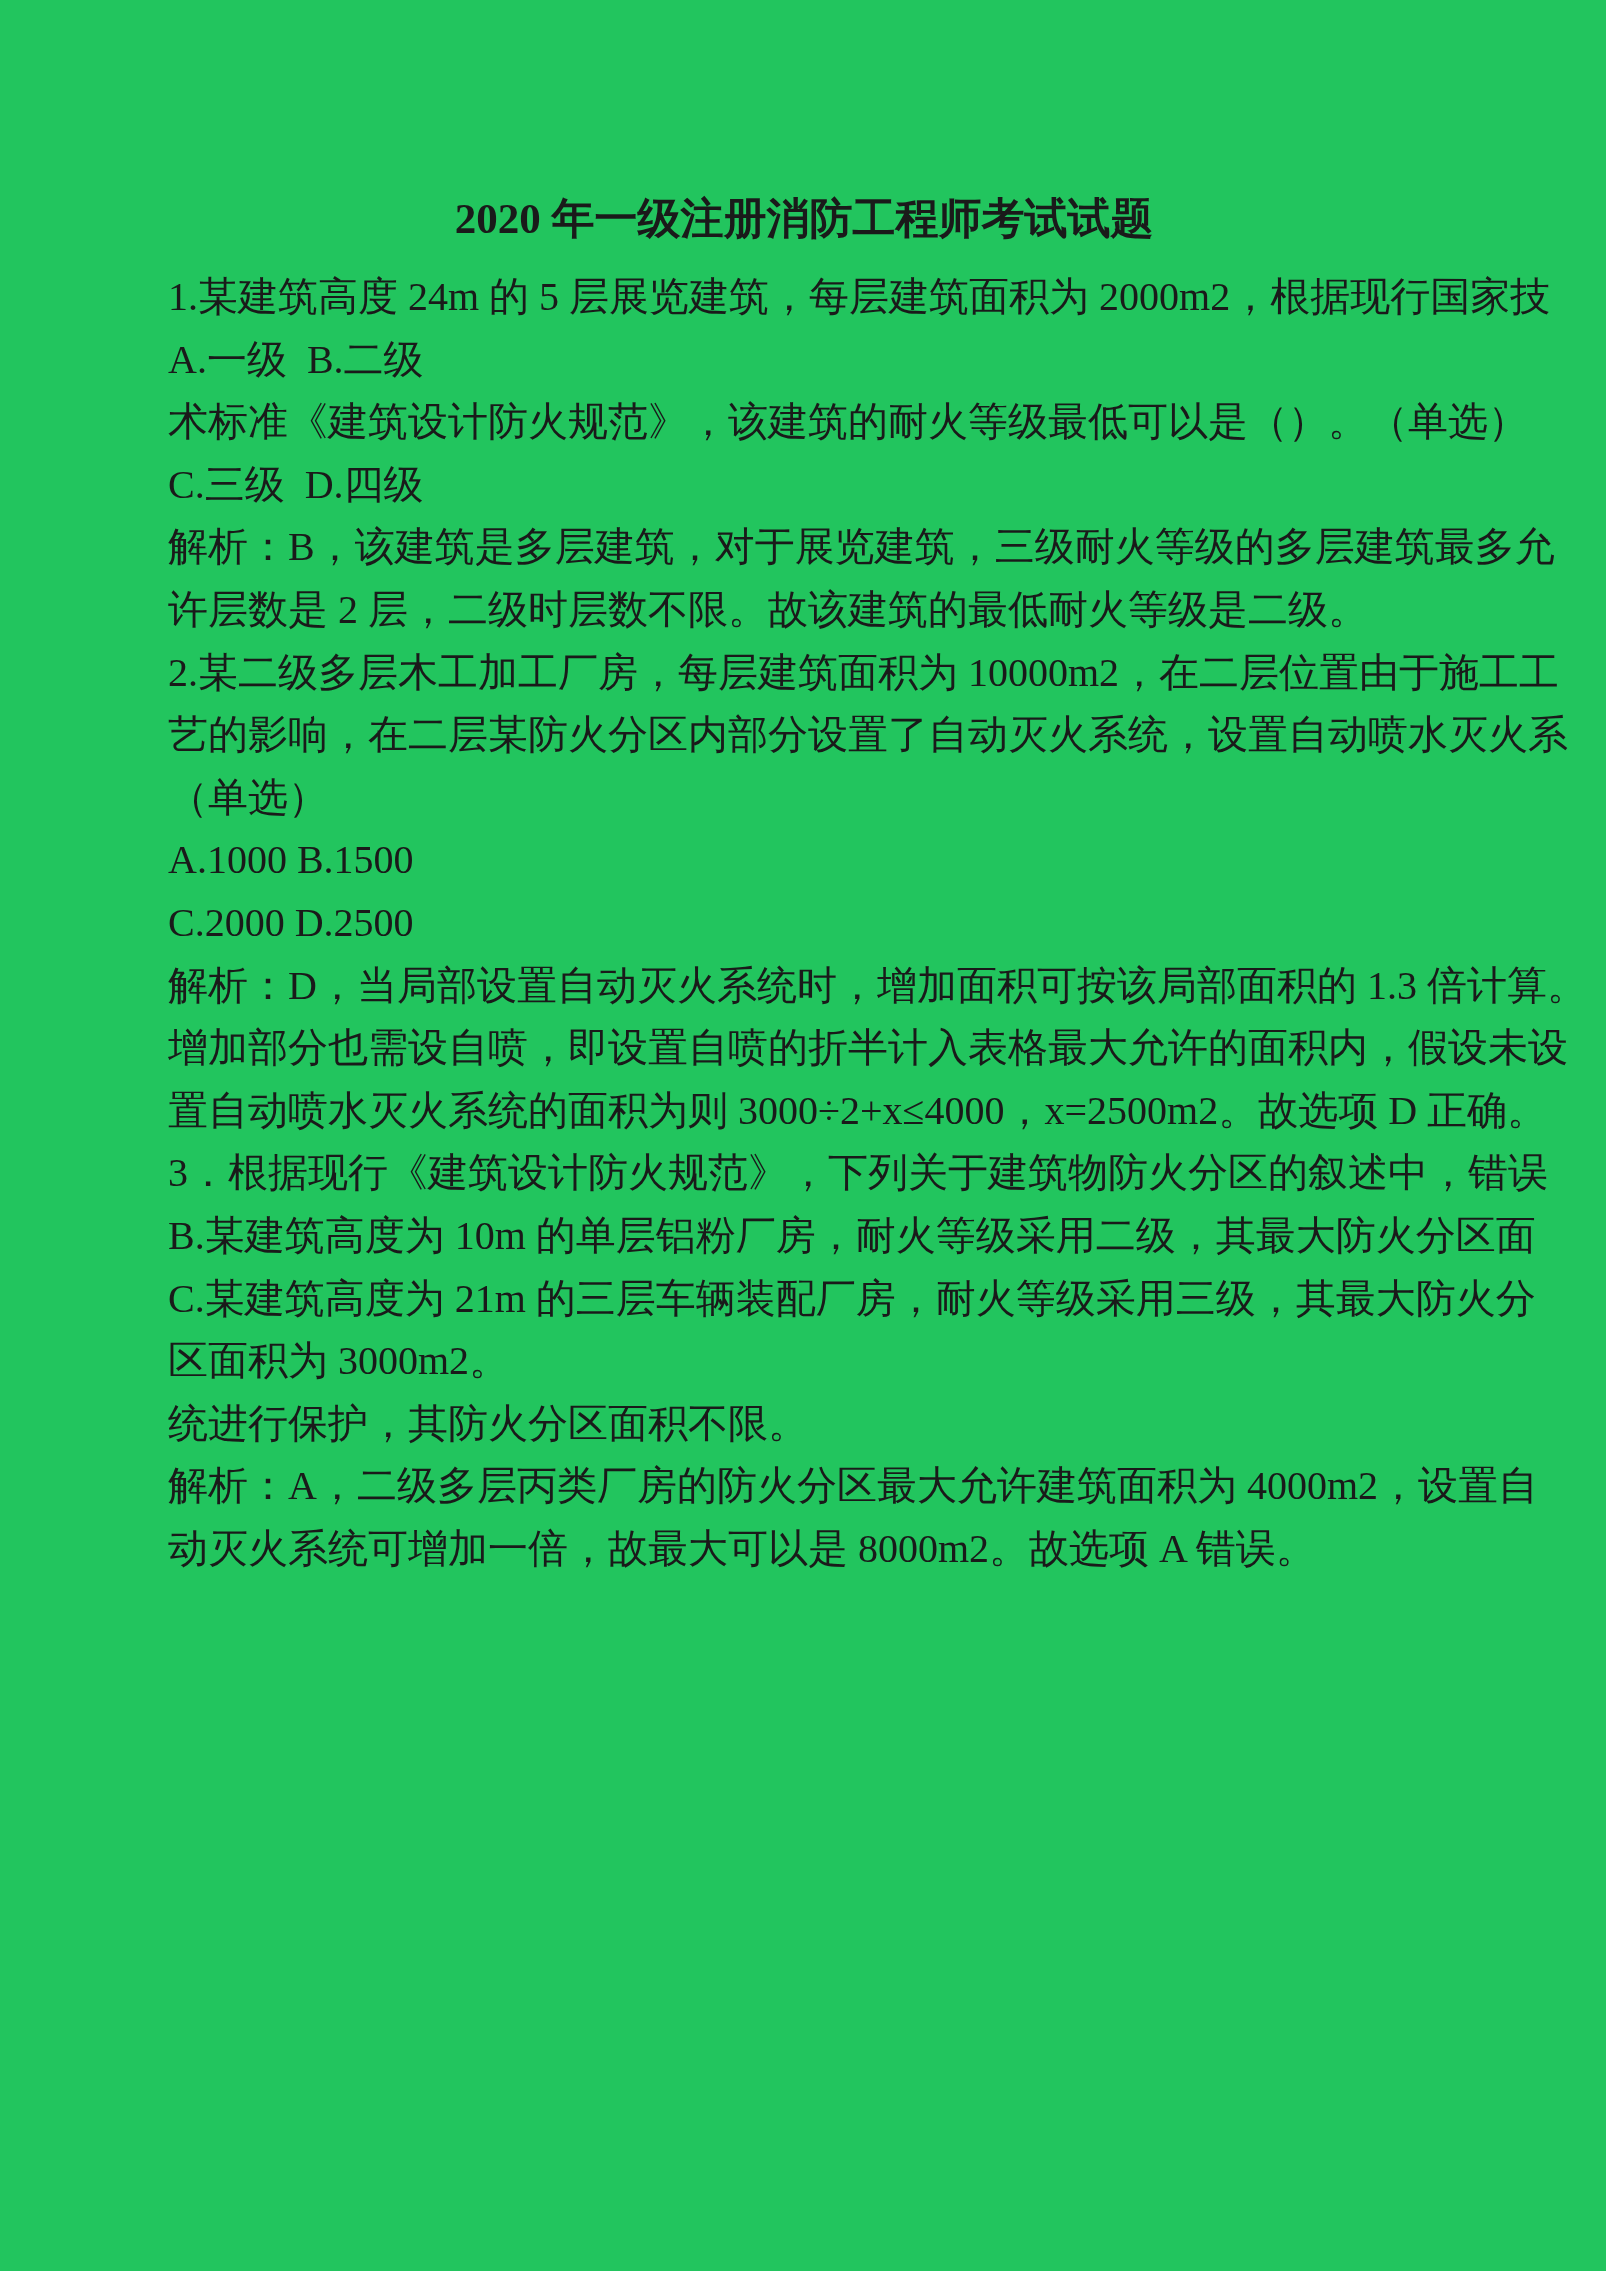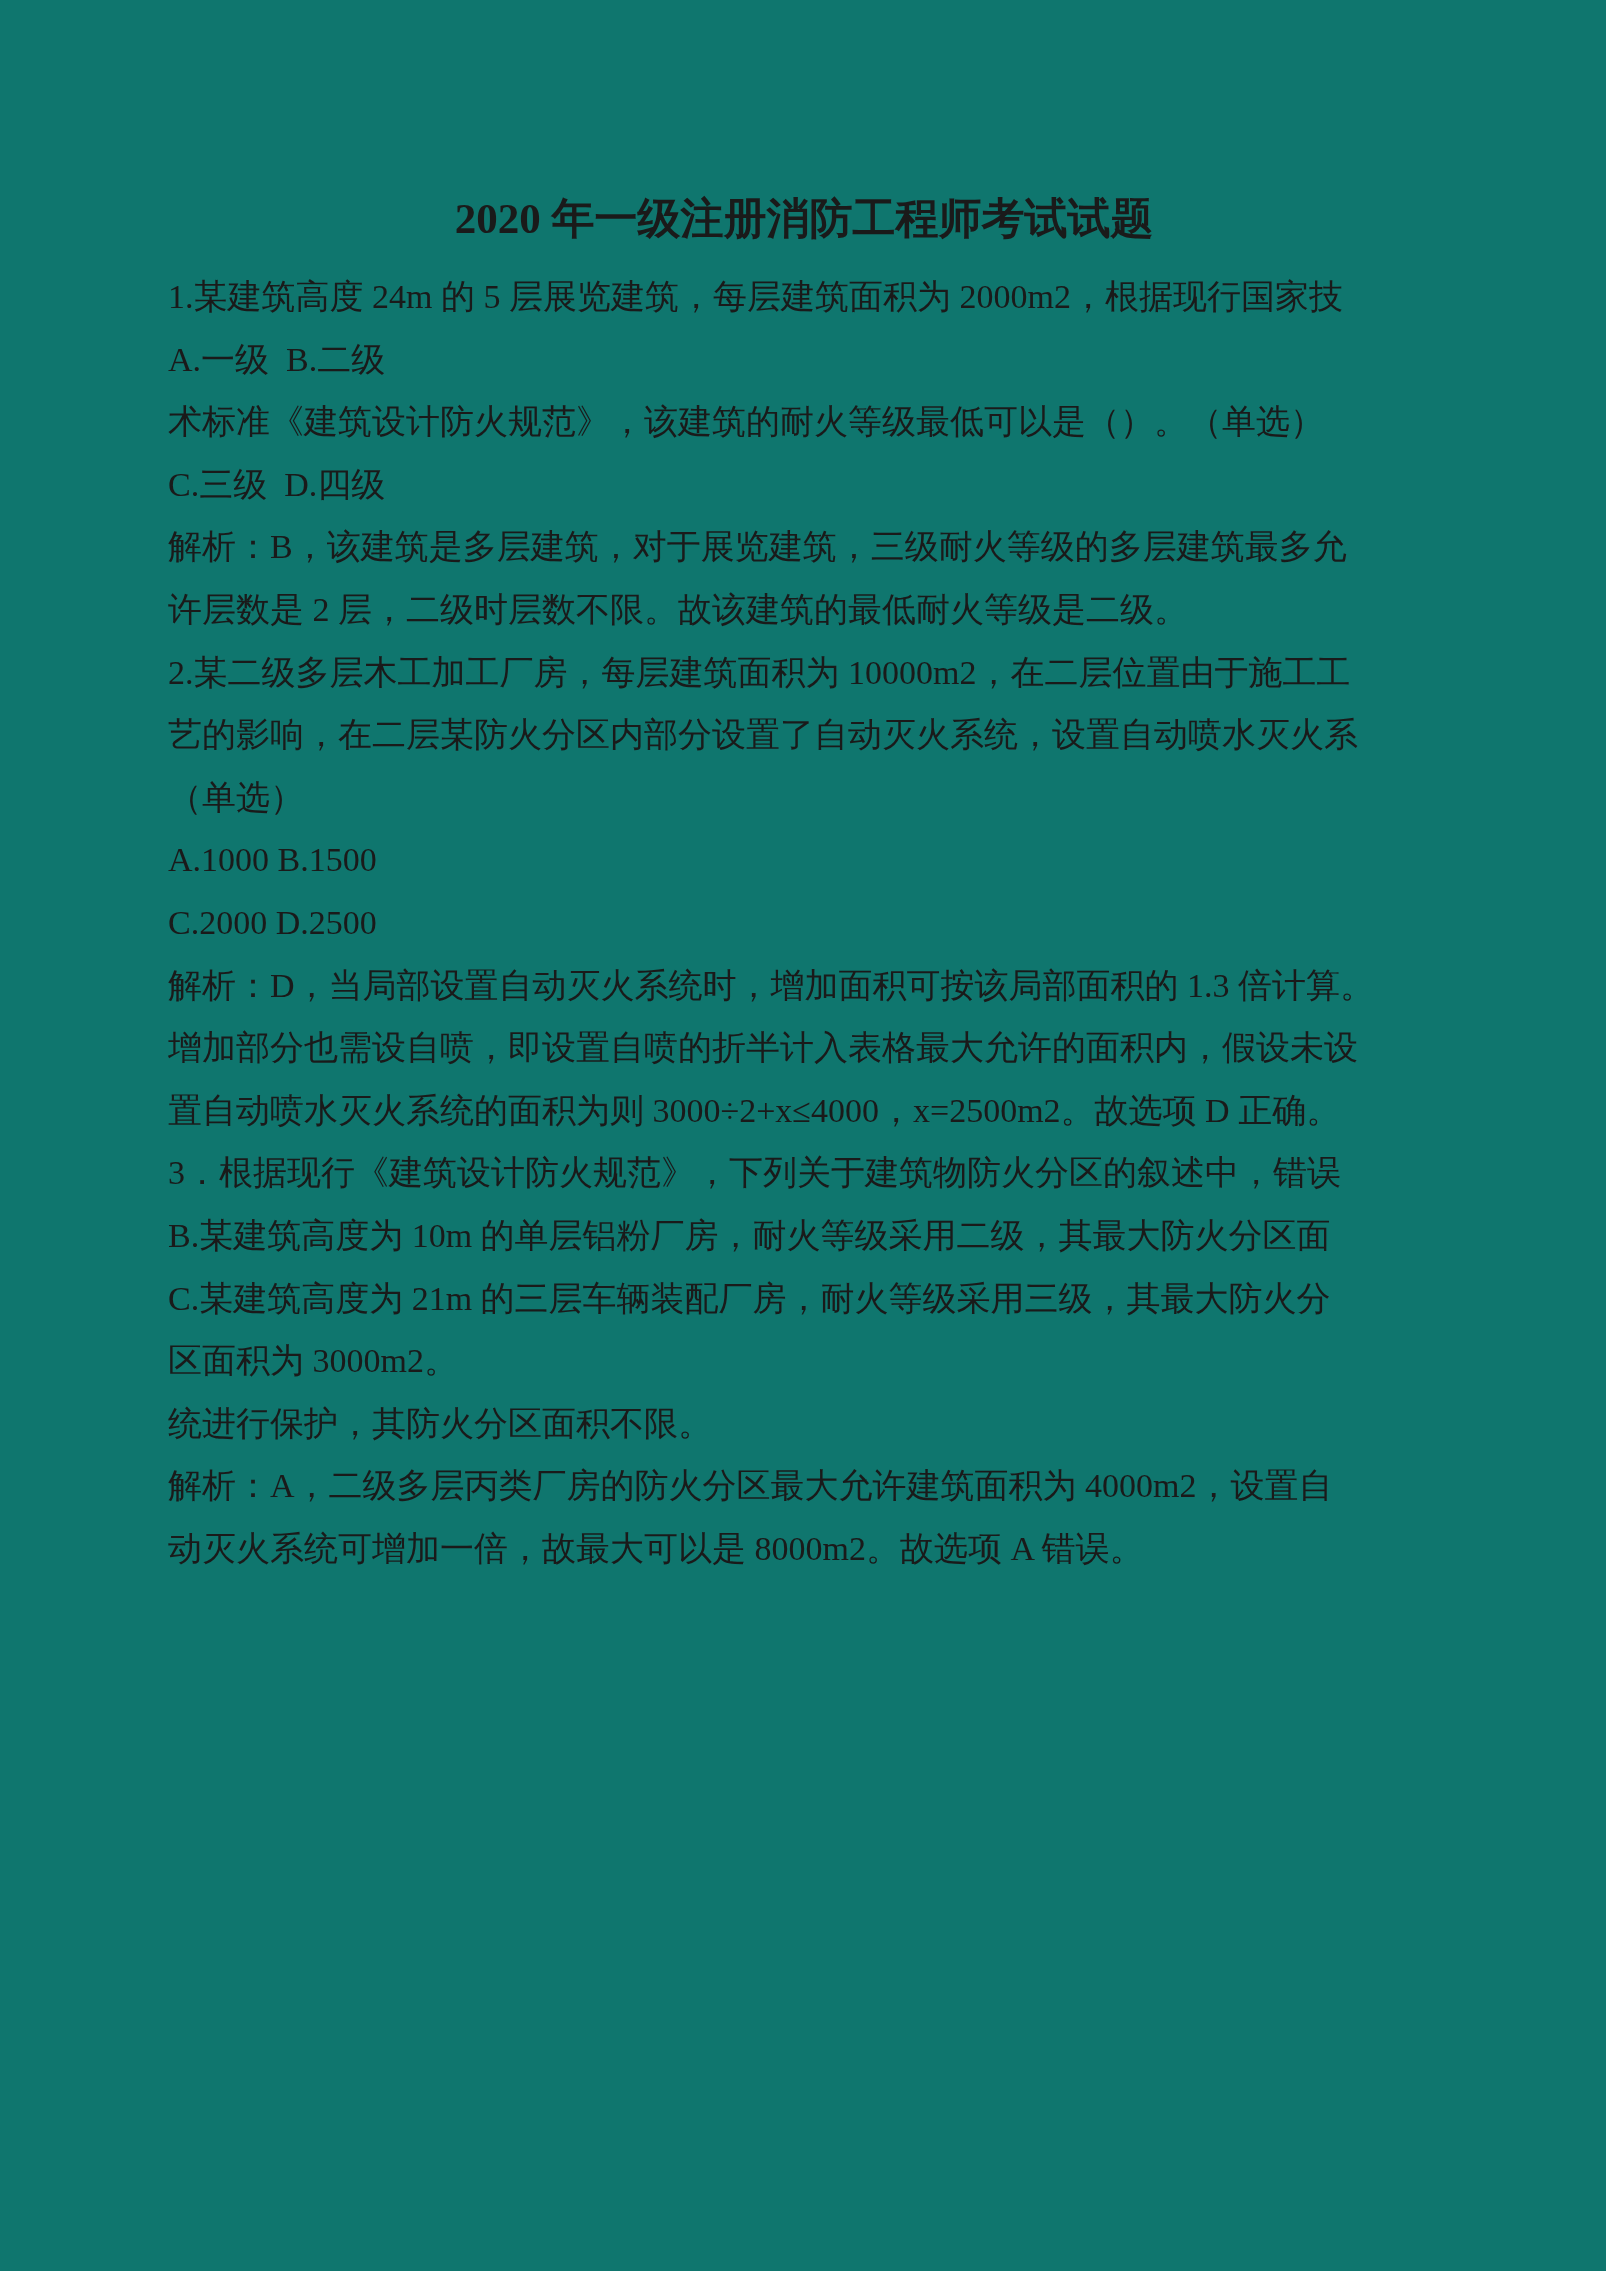--- a/index.html
+++ b/index.html
@@ -5,42 +5,42 @@
   html, body {
     margin: 0;
     padding: 0;
     background: #e8e8e9;
   }
   .page {
     position: relative;
     width: 1606px;
     height: 2271px;
     margin: 0 auto;
-    background: #0f766e;
+    background: #22c55e;
     font-family: "Liberation Serif", "DejaVu Serif", serif;
     color: #1a1a1a;
     overflow: hidden;
   }
   .content {
     position: absolute;
     left: 168px;
     top: 188px;
     width: 1272px;
   }
   .doc-title {
     margin: 0 0 16px 0;
     font-size: 43px;
     font-weight: bold;
     line-height: 62px;
     text-align: center;
     white-space: pre;
   }
   .line {
     margin: 0;
-    font-size: 34px;
+    font-size: 40px;
     line-height: 62.6px;
     white-space: pre;
     text-align: left;
   }
 </style>
 </head>
 <body>
 
 <div class="page">
   <div class="content">

